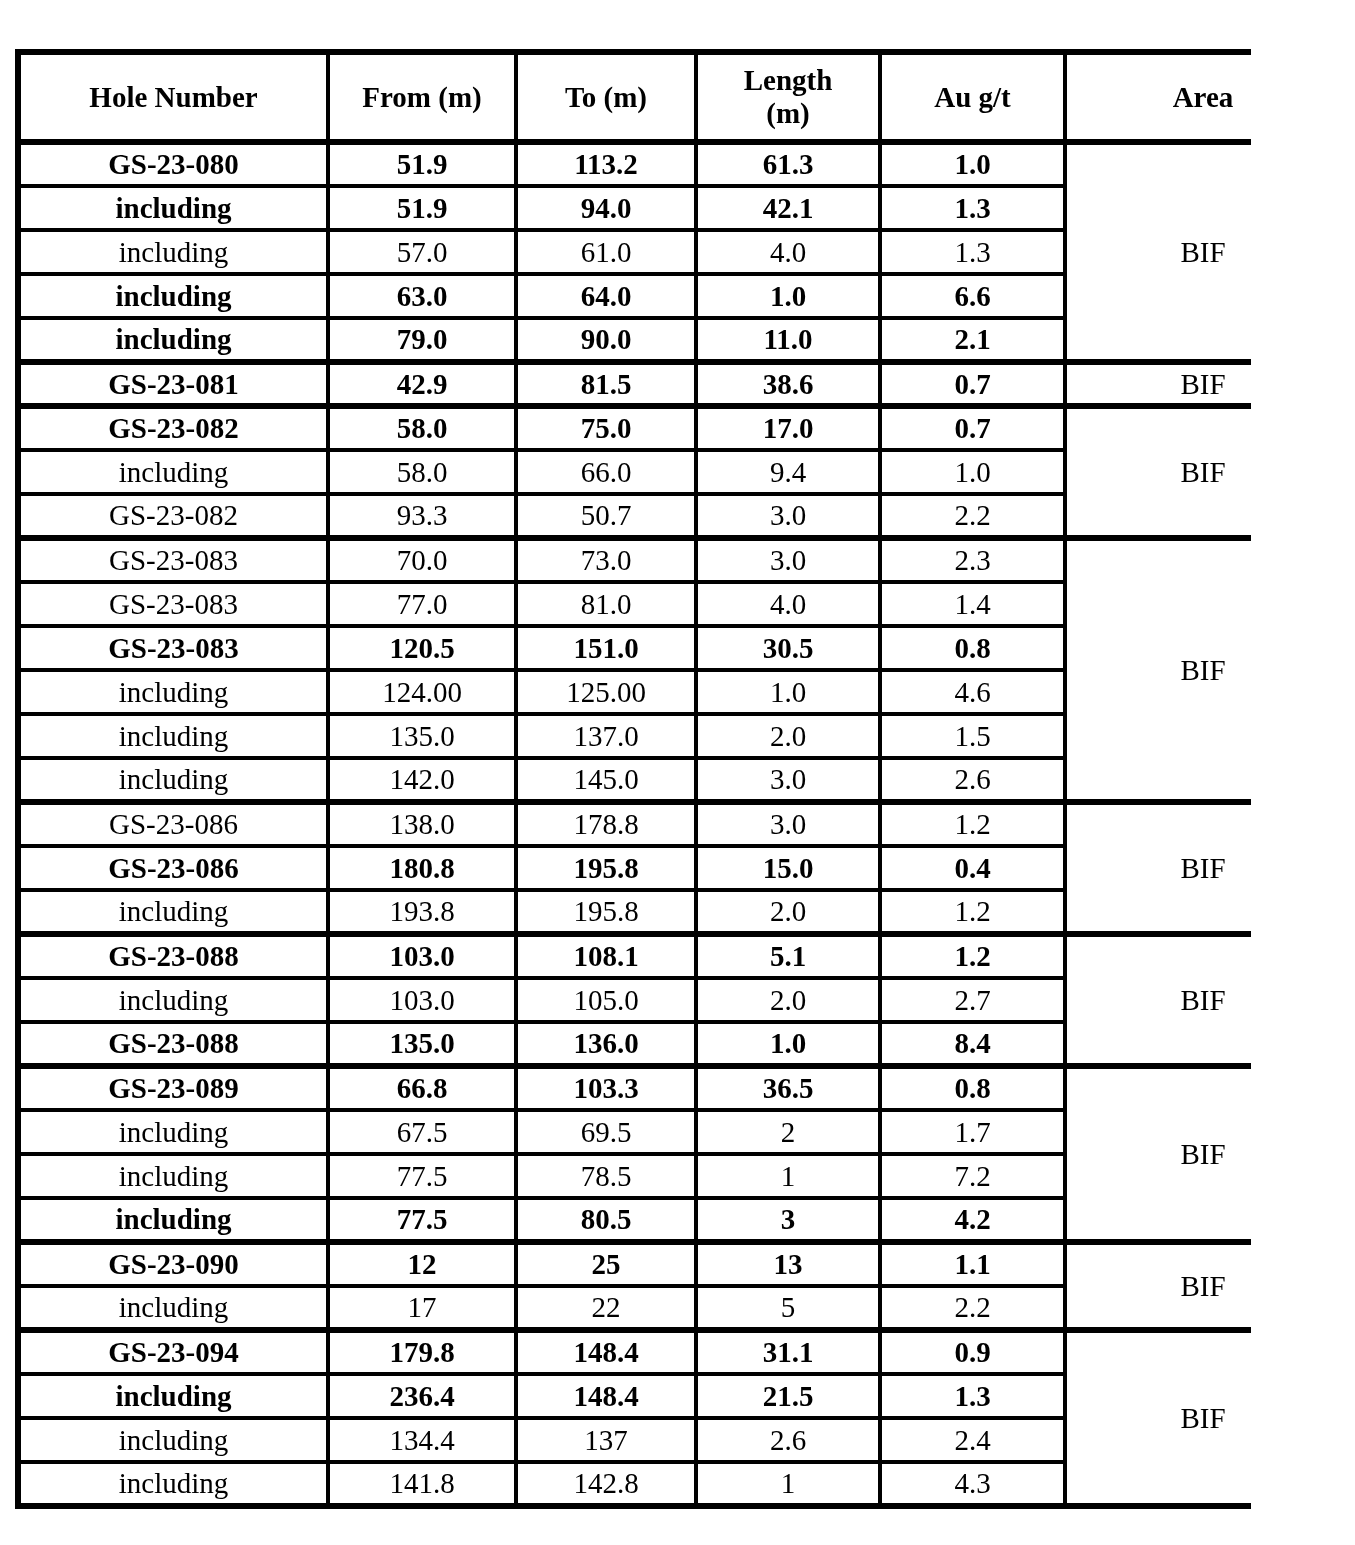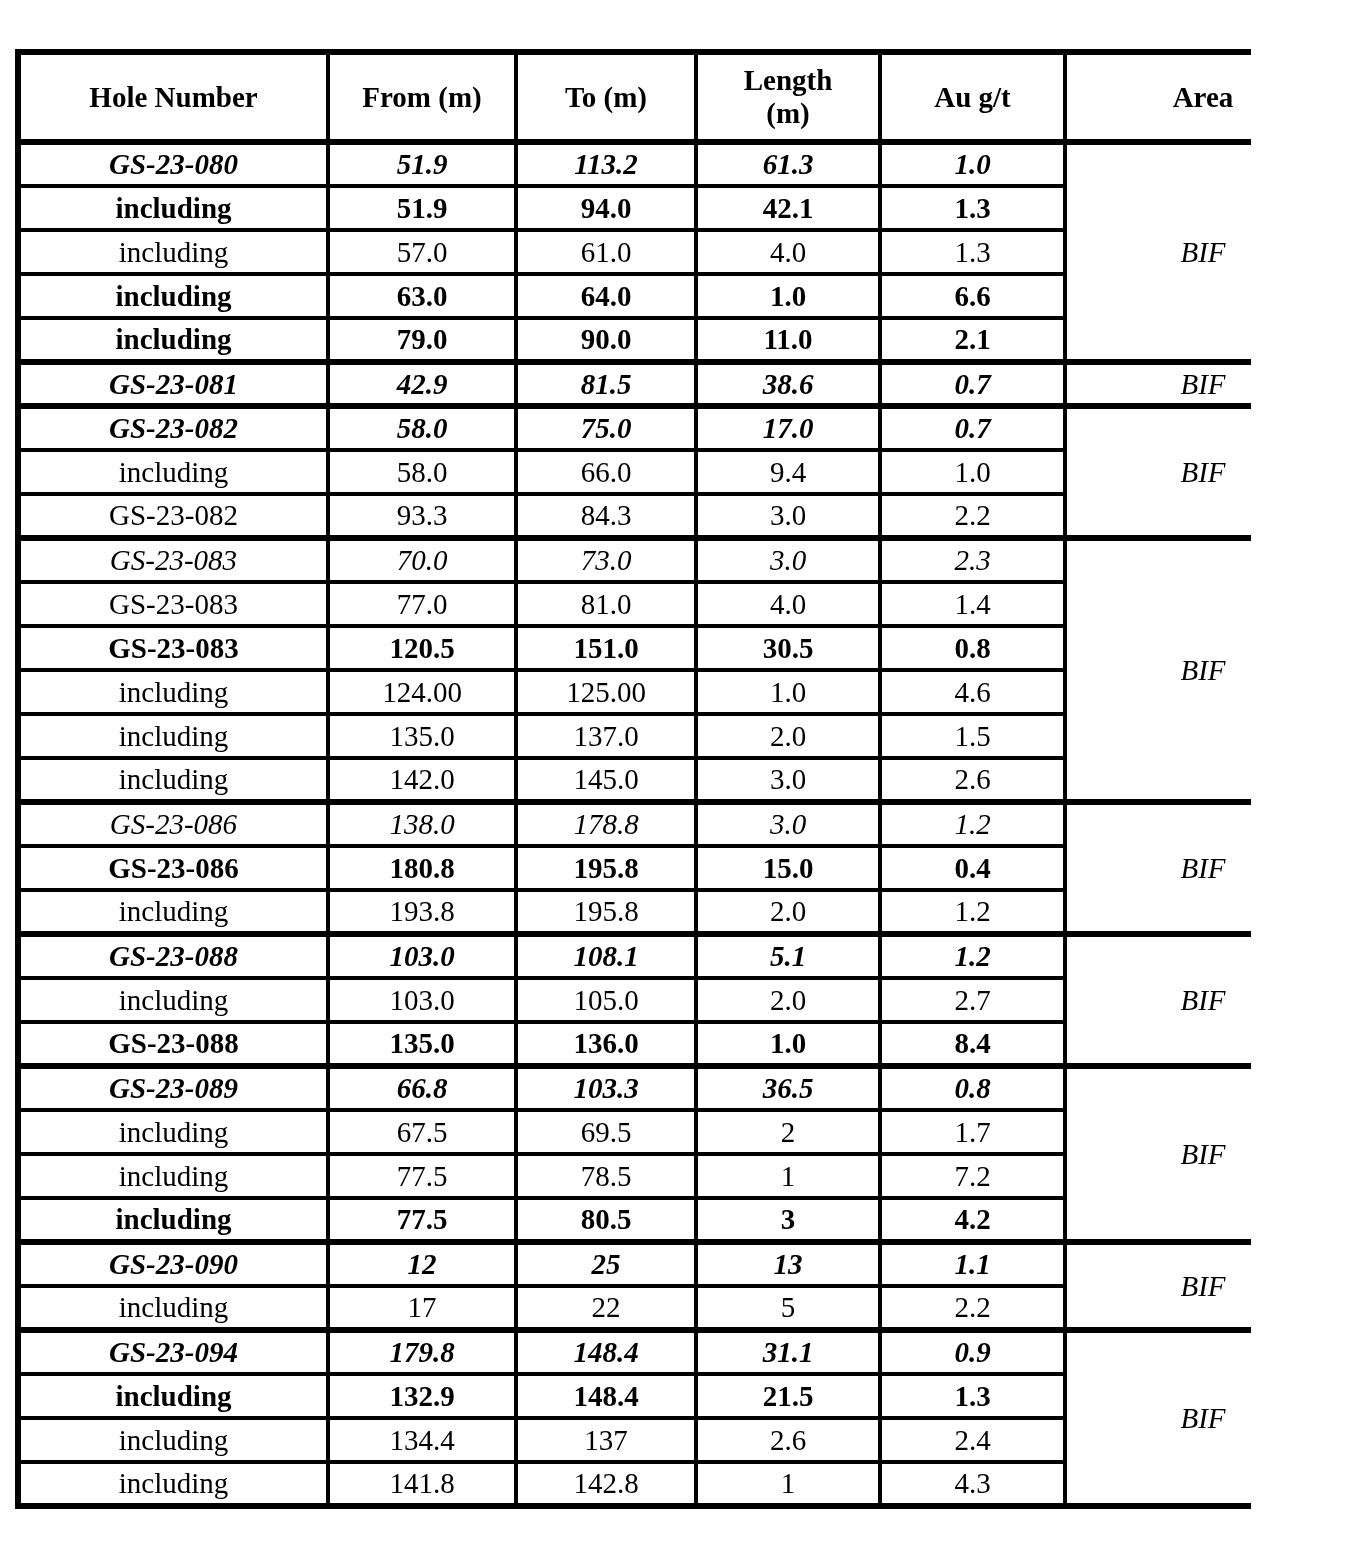--- a/index.html
+++ b/index.html
@@ -43,21 +43,20 @@
   thead th {
     font-weight: bold;
     white-space: pre-line;
     border-bottom-width: 5px;
   }
   tbody tr {
     height: 44px;
   }
   tbody tr.group-start td {
     border-top-width: 6px;
-    font-style: italic;
   }
   tbody tr.bold td.datacell {
     font-weight: bold;
   }
   td.area-cell {
     font-weight: normal;
   }
 </style>
 </head>
 <body>
@@ -139,21 +138,21 @@
         <tr>
           <td class="datacell">including</td>
           <td class="datacell">58.0</td>
           <td class="datacell">66.0</td>
           <td class="datacell">9.4</td>
           <td class="datacell">1.0</td>
         </tr>
         <tr>
           <td class="datacell">GS-23-082</td>
           <td class="datacell">93.3</td>
-          <td class="datacell">84.3</td>
+          <td class="datacell">50.7</td>
           <td class="datacell">3.0</td>
           <td class="datacell">2.2</td>
         </tr>
         <tr class="group-start">
           <td class="datacell">GS-23-083</td>
           <td class="datacell">70.0</td>
           <td class="datacell">73.0</td>
           <td class="datacell">3.0</td>
           <td class="datacell">2.3</td>
           <td class="area-cell" rowspan="6">BIF</td>
@@ -284,21 +283,21 @@
         <tr class="bold group-start">
           <td class="datacell">GS-23-094</td>
           <td class="datacell">179.8</td>
           <td class="datacell">148.4</td>
           <td class="datacell">31.1</td>
           <td class="datacell">0.9</td>
           <td class="area-cell" rowspan="4">BIF</td>
         </tr>
         <tr class="bold">
           <td class="datacell">including</td>
-          <td class="datacell">132.9</td>
+          <td class="datacell">236.4</td>
           <td class="datacell">148.4</td>
           <td class="datacell">21.5</td>
           <td class="datacell">1.3</td>
         </tr>
         <tr>
           <td class="datacell">including</td>
           <td class="datacell">134.4</td>
           <td class="datacell">137</td>
           <td class="datacell">2.6</td>
           <td class="datacell">2.4</td>

